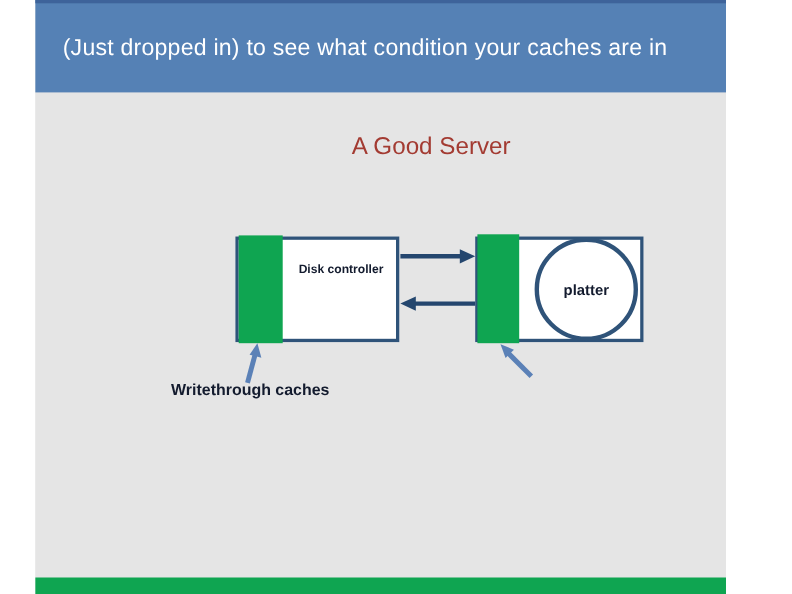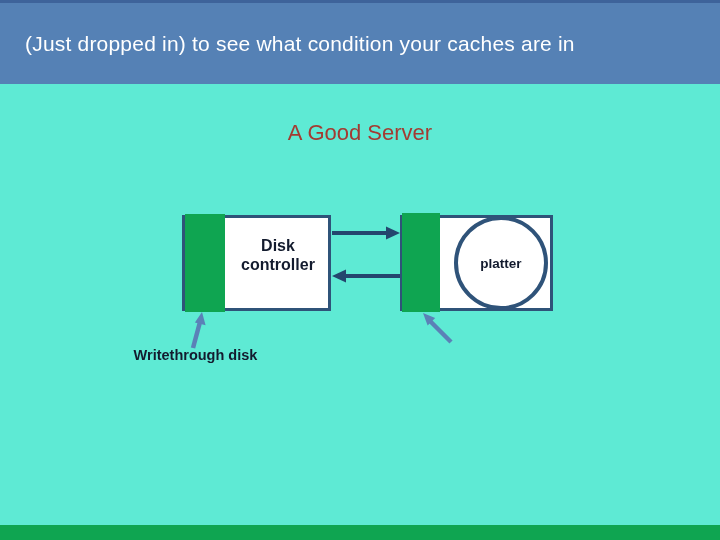--- a/index.html
+++ b/index.html
@@ -1,19 +1,19 @@
 <!DOCTYPE html>
 <html><head>
 <meta charset="utf-8">
 <style>
   html, body { margin: 0; padding: 0; }
   body { width: 720px; height: 540px; overflow: hidden; background: #ffffff; }
   .slide {
-    position: relative; width: 720px; height: 540px; background: #5eead4;
-    font-family: "Liberation Sans", sans-serif; overflow: hidden;
+    position: relative; width: 628px; height: 540px; background: #e5e5e5;
+    font-family: "Liberation Sans", sans-serif; overflow: hidden; margin-left: 32px;
   }
 
   
   .banner {
     position: absolute; left: 0; top: 0; width: 720px; height: 84px;
     background: #5581B5; border-top: 3px solid #3E639A;
     box-sizing: border-box; display: flex; align-items: center;
   }
   .banner-text {
     color: #ffffff; font-size: 21px; padding-left: 25px; letter-spacing: 0.2px;
@@ -33,21 +33,21 @@
   }
   .box-controller { left: 182px; top: 215px; width: 149px; height: 96px; }
   .box-disk       { left: 400px; top: 215px; width: 153px; height: 96px; }
 
   .green-accent { position: absolute; background: #0FA551; }
   .green-controller { left: 185px; top: 214px; width: 40px; height: 98px; }
   .green-disk       { left: 402px; top: 213px; width: 38px; height: 99px; }
 
   .box-text {
     position: absolute; left: 227px; top: 236px; width: 102px;
-    text-align: center; font-size: 16px; font-weight: 700; color: #131B2E;
+    text-align: center; font-size: 11px; font-weight: 700; color: #131B2E;
     line-height: 19px;
   }
 
   .platter-circle {
     position: absolute; left: 454px; top: 216px; width: 94px; height: 94px;
     border: 4px solid #2F5379; border-radius: 50%; background: #ffffff;
     box-sizing: border-box; display: flex; align-items: center; justify-content: center; text-align: right;
   }
   .platter-text { font-size: 13.5px; font-weight: 700; color: #131B2E; }
 
@@ -106,18 +106,18 @@
       <polygon points="202,312 205.6,325.2 194.9,322.4" fill="#5B81B7"></polygon>
     </g>
 
     <g>
       <line x1="451" y1="342" x2="430" y2="321" stroke="#5B81B7" stroke-width="4.5"></line>
       <polygon points="423,313 435.2,317.9 427.6,325.4" fill="#5B81B7"></polygon>
     </g>
   </svg>
 
   <div class="caption caption-controller">
-    <div>Writethrough disk</div>
+    <div>Writethrough caches</div>
   </div>
 
   <div class="footer-bar"></div>
 
 </div>
 
 </body></html>

